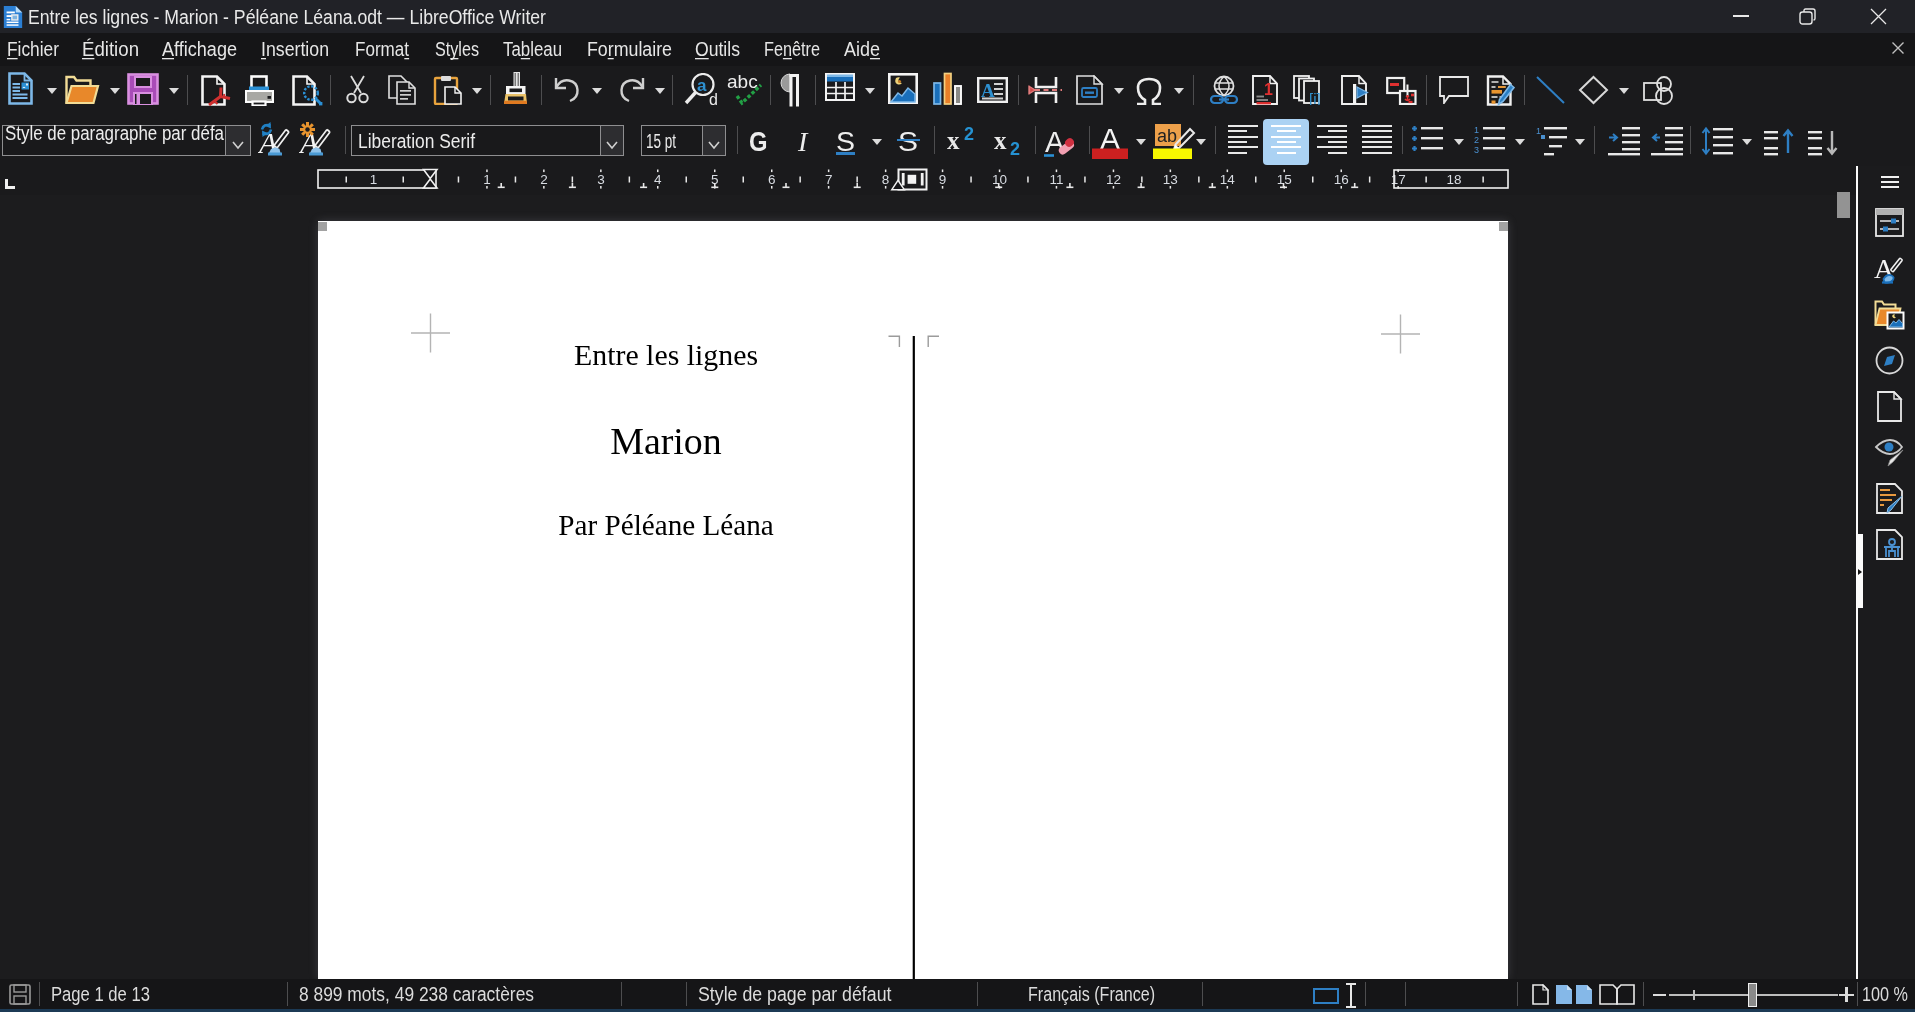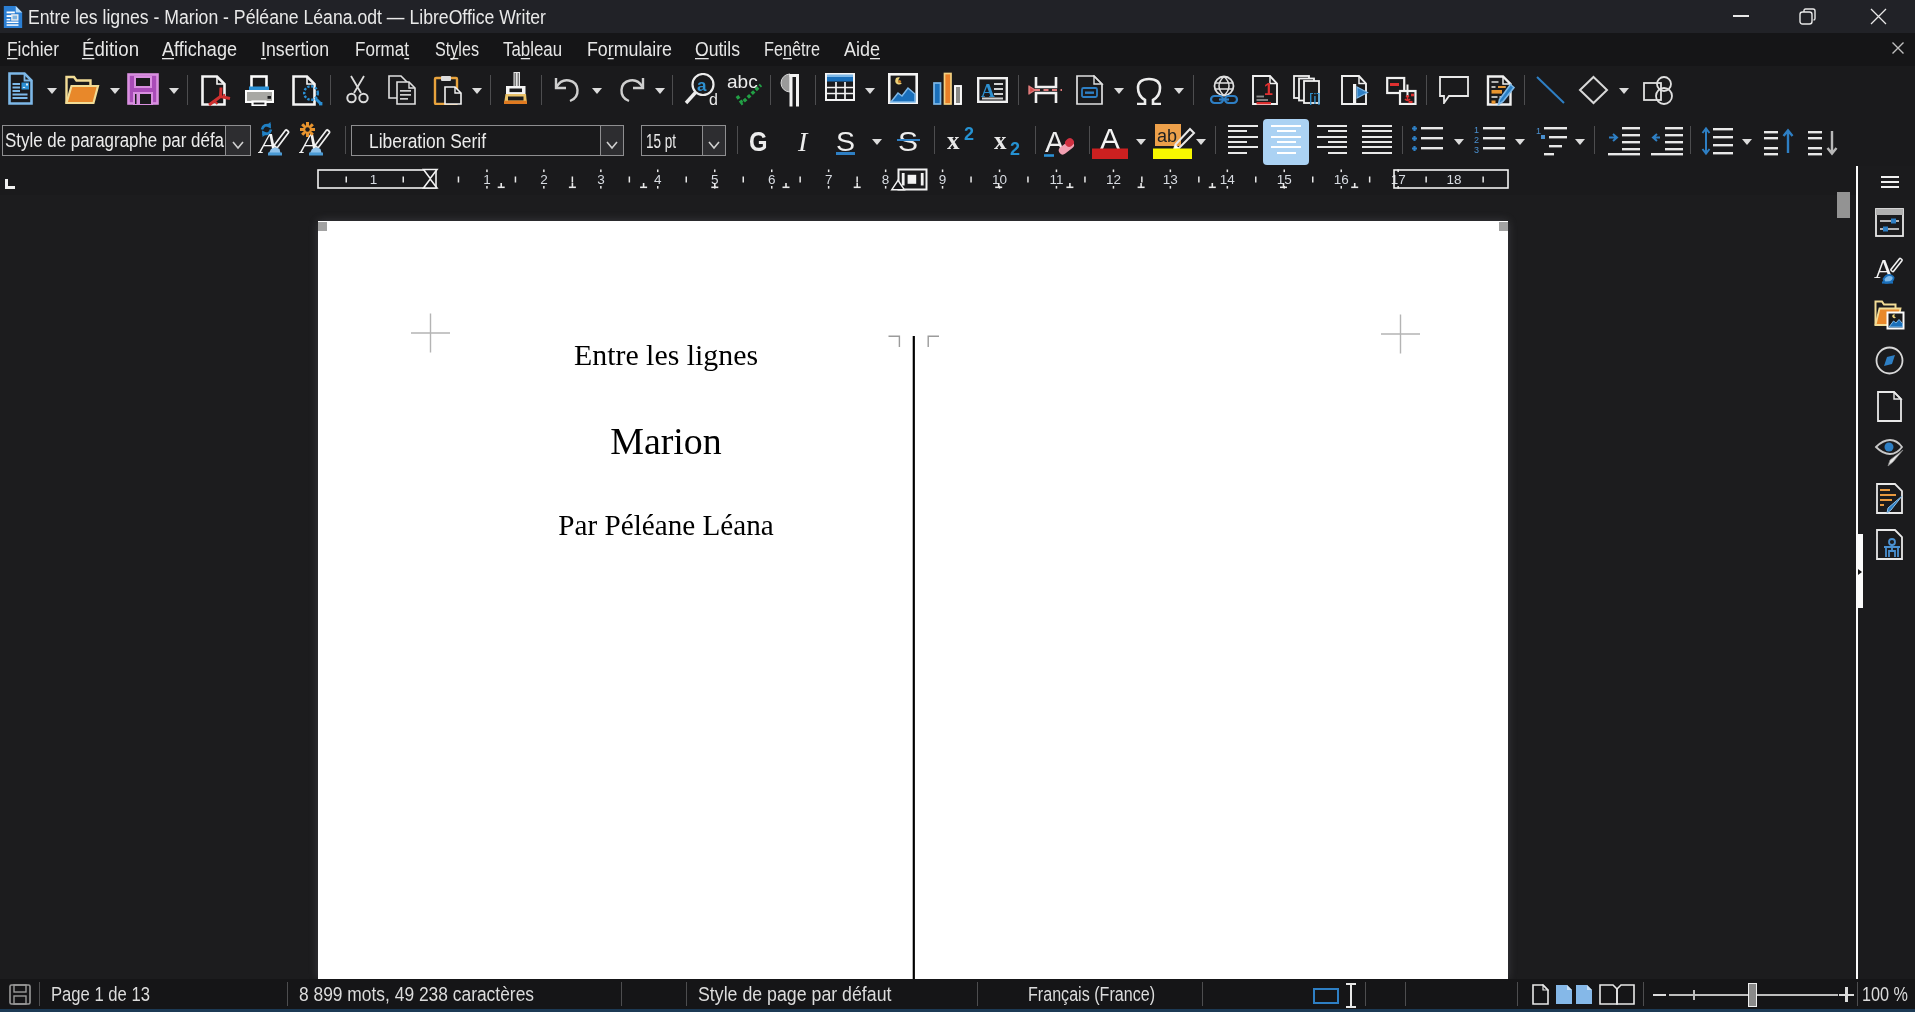--- a/index.html
+++ b/index.html
@@ -263,21 +263,21 @@
 <div style="position:absolute;left:1643px;top:75px;width:31px;height:30px"><svg width="31" height="30" viewBox="0 0 31 30">
       <rect x="1" y="8" width="17" height="17" fill="none" stroke="#e0e0e0" stroke-width="1.8"></rect>
       <circle cx="21" cy="9" r="7" fill="none" stroke="#e0e0e0" stroke-width="1.8"></circle>
       <circle cx="21" cy="21" r="8" fill="none" stroke="#e0e0e0" stroke-width="1.8"></circle>
     </svg></div>
 <div style="position:absolute;left:2px;top:125px;width:224px;height:31px;background:#19191b;border:1px solid #8e8e90"></div>
 <div style="position:absolute;left:225px;top:125px;width:26px;height:31px;background:#2d2d30;border:1px solid #8e8e90"></div>
 <div style="position:absolute;left:232.0px;top:136px;width:12px;height:9px"><svg width="12" height="9" viewBox="0 0 12 9">
       <path d="M1 1 L6 7 L11 1" fill="none" stroke="#d0d0d0" stroke-width="1.6"></path>
     </svg></div>
-<div style="position:absolute;left:5px;top:126px;width:231px;height:28px"><svg width="231" height="28" viewBox="0 0 231 28">
+<div style="position:absolute;left:5px;top:119px;width:231px;height:28px"><svg width="231" height="28" viewBox="0 0 231 28">
       <text x="0" y="21" font-family="Liberation Sans" font-size="20" fill="#ececec" textLength="219" lengthAdjust="spacingAndGlyphs">Style de paragraphe par défa</text>
     </svg></div>
 <div style="position:absolute;left:258px;top:122px;width:34px;height:35px"><svg width="34" height="35" viewBox="0 0 34 35">
       <text x="1" y="31" font-family="Liberation Serif" font-size="30" font-style="italic" fill="#f4f4f4">A</text>
       <path d="M31 10 L19 26 M28 7.5 L16 23.5 M28 7.5 L31 10 M16 23.5 L19 26" fill="none" stroke="#f0f0f0" stroke-width="1.7"></path>
       <path d="M13 27 Q17.5 24 21.5 27 L22.5 31 L11 31 Z" fill="#8fc2ea"></path>
       <rect x="10" y="30.5" width="14" height="3" fill="#4a9ad4"></rect>
       <path d="M12.5 3.5 Q5.5 1.5 4 7.5 M4.5 11.5 Q11.5 13.5 13 7.5" fill="none" stroke="#2080c4" stroke-width="2.6"></path>
       <path d="M12.5 0 L13 6.5 L7.5 4 Z M4.5 15 L4 8.5 L9.5 11 Z" fill="#2080c4"></path>
     </svg></div>
@@ -288,21 +288,21 @@
       <rect x="10" y="30.5" width="14" height="3" fill="#4a9ad4"></rect>
       <path d="M8.5 0 L8.5 15 M1 7.5 L16 7.5 M3.2 2.2 L13.8 12.8 M13.8 2.2 L3.2 12.8" stroke="#e8942e" stroke-width="3"></path>
       <circle cx="8.5" cy="7.5" r="2.2" fill="#1a1a1c"></circle>
     </svg></div>
 <div style="position:absolute;left:345px;top:126px;width:1px;height:28px;background:#4d4d4f"></div>
 <div style="position:absolute;left:351px;top:125px;width:250px;height:31px;background:#19191b;border:1px solid #8e8e90"></div>
 <div style="position:absolute;left:600px;top:125px;width:24px;height:31px;background:#2d2d30;border:1px solid #8e8e90"></div>
 <div style="position:absolute;left:606.0px;top:136px;width:12px;height:9px"><svg width="12" height="9" viewBox="0 0 12 9">
       <path d="M1 1 L6 7 L11 1" fill="none" stroke="#d0d0d0" stroke-width="1.6"></path>
     </svg></div>
-<div style="position:absolute;left:369px;top:126.69999999999999px;width:129px;height:28px"><svg width="129" height="28" viewBox="0 0 129 28">
+<div style="position:absolute;left:358px;top:126.69999999999999px;width:129px;height:28px"><svg width="129" height="28" viewBox="0 0 129 28">
       <text x="0" y="21" font-family="Liberation Sans" font-size="20" fill="#ececec" textLength="117" lengthAdjust="spacingAndGlyphs">Liberation Serif</text>
     </svg></div>
 <div style="position:absolute;left:641px;top:125px;width:62px;height:31px;background:#19191b;border:1px solid #8e8e90"></div>
 <div style="position:absolute;left:702px;top:125px;width:24px;height:31px;background:#2d2d30;border:1px solid #8e8e90"></div>
 <div style="position:absolute;left:708.0px;top:136px;width:12px;height:9px"><svg width="12" height="9" viewBox="0 0 12 9">
       <path d="M1 1 L6 7 L11 1" fill="none" stroke="#d0d0d0" stroke-width="1.6"></path>
     </svg></div>
 <div style="position:absolute;left:646px;top:126.69999999999999px;width:42px;height:28px"><svg width="42" height="28" viewBox="0 0 42 28">
       <text x="0" y="21" font-family="Liberation Sans" font-size="20" fill="#ececec" textLength="30" lengthAdjust="spacingAndGlyphs">15 pt</text>
     </svg></div>

